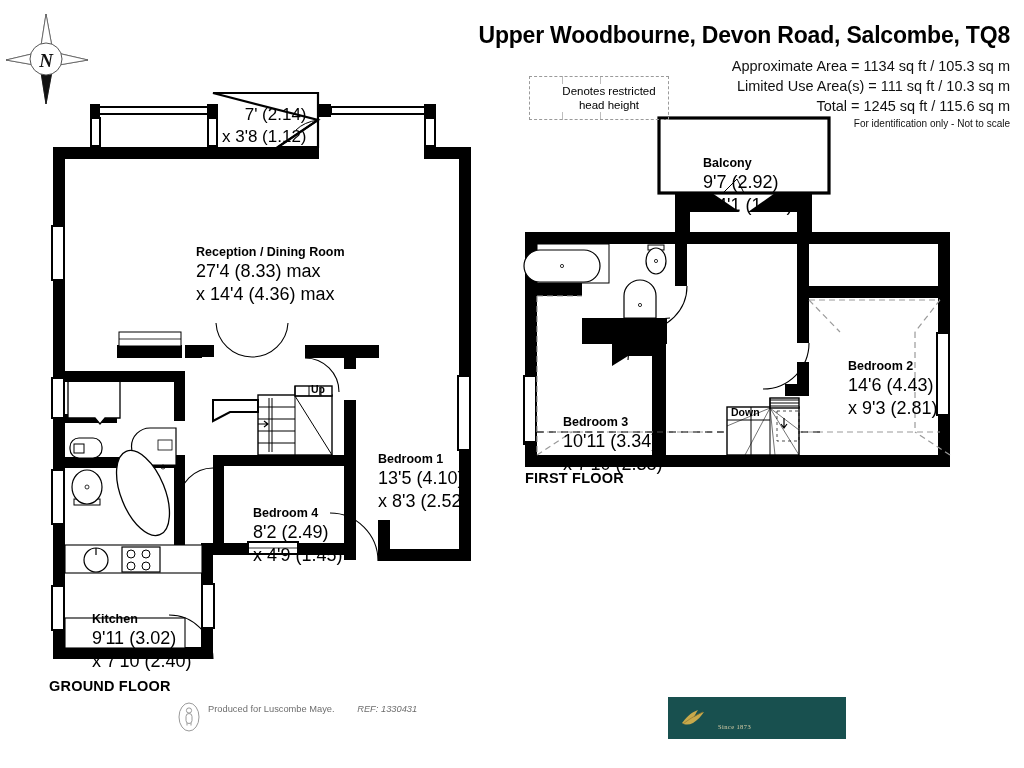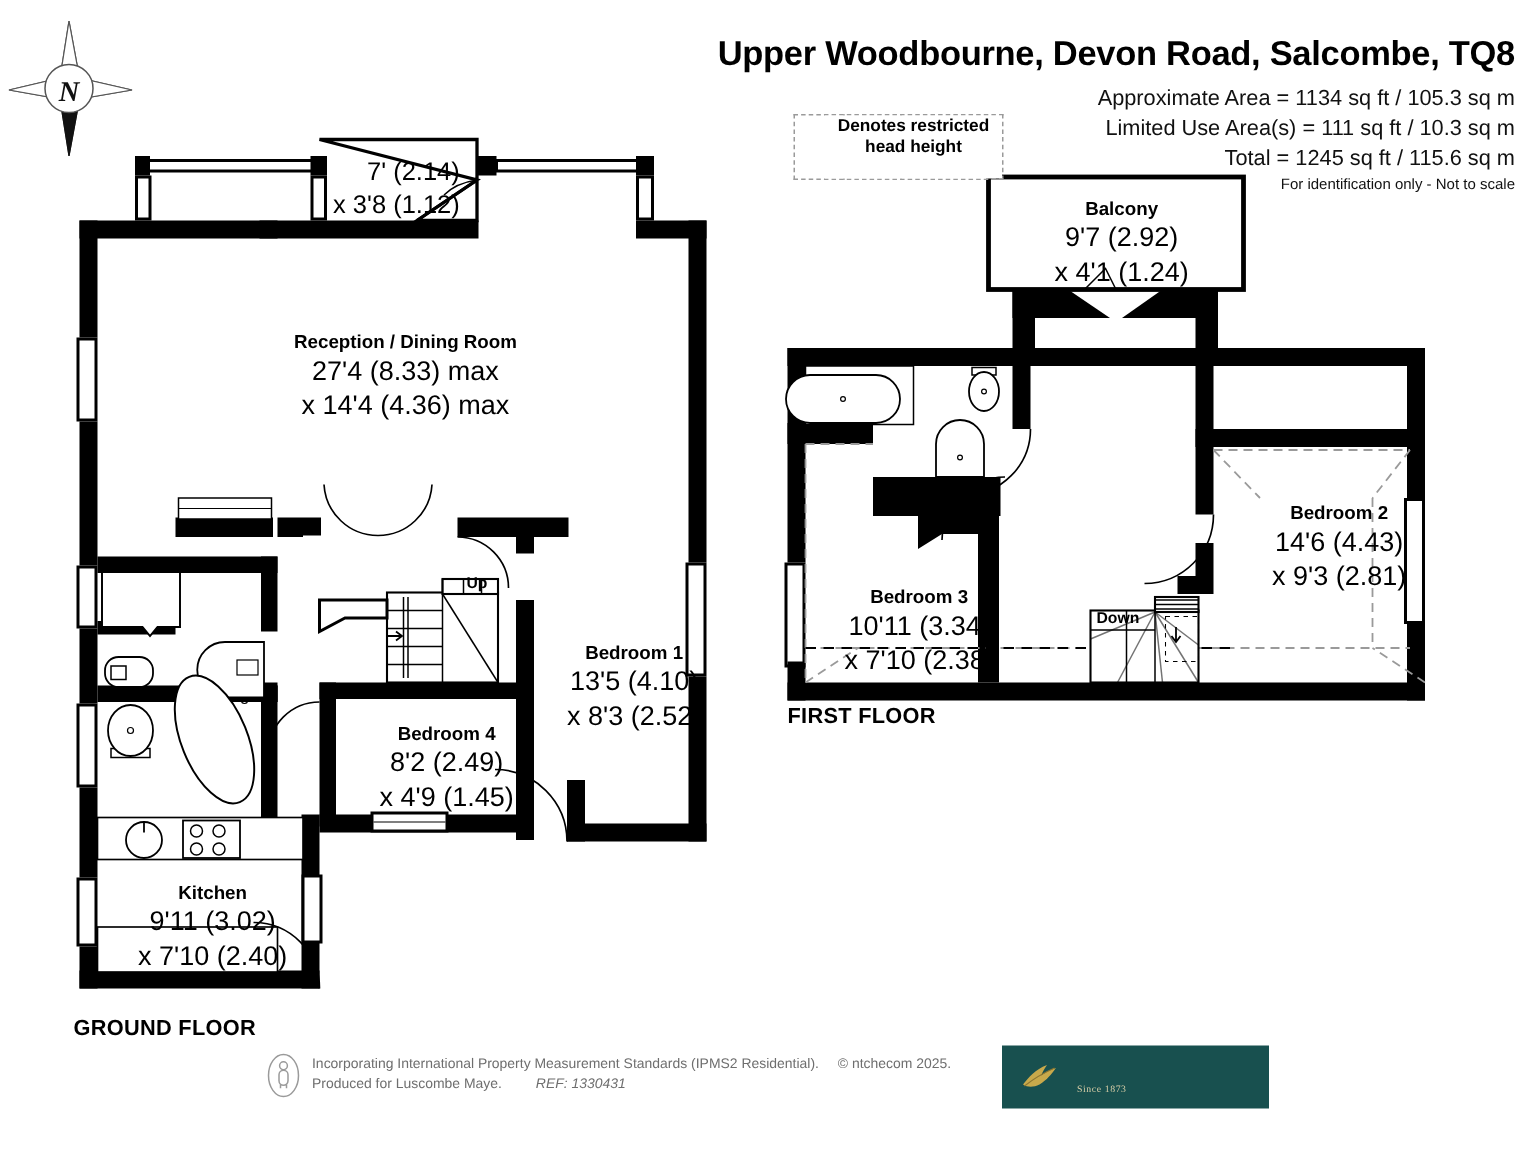--- a/index.html
+++ b/index.html
@@ -8,30 +8,30 @@
   .abs{position:absolute;}
   
   #title{right:14px;top:22px;font-size:23px;font-weight:bold;letter-spacing:-.2px;text-align:right;white-space:nowrap;}
   .area-line{right:14px;font-size:14.5px;text-align:left;white-space:nowrap;color:#111;}
   #area1{top:58px;}
   #area2{top:78px;}
   #area3{top:98px;}
   #disclaimer{right:14px;top:118px;font-size:10px;text-align:right;white-space:nowrap;color:#111;margin-left:29px;}
   
   #legend{left:529px;top:76px;width:118px;height:42px;border:1.3px dashed #9a9a9a;
-          display:flex;justify-content:center;text-align:center;
-          font-size:11.5px;font-weight:bold;line-height:1.25;background:
+          display:flex;align-items:center;justify-content:center;text-align:center;
+          font-size:11.5px;font-weight:normal;line-height:1.25;background:
           linear-gradient(to right,transparent 0 32px,#bdbdbd 32px 33.3px,transparent 33.3px 70px,#bdbdbd 70px 71.3px,transparent 71.3px); padding-left: 20px;}
   #legend span{position:relative;z-index:2;background:#fff;padding:0 1px;}
   
   .floor-caption{font-size:14.5px;font-weight:bold;letter-spacing:.2px;}
   #gf-caption{left:49px;top:678px;}
   #ff-caption{left:525px;top:470px;}
   
-  .room{text-align:center;line-height:1.28;white-space:nowrap;}
+  .room{line-height:1.28;white-space:nowrap;margin-top:24px;}
   .room .nm{font-size:12.5px;font-weight:bold;}
   .room .dim{font-size:18px;}
   .tiny-dim{font-size:17px;text-align:right;line-height:1.3;white-space:nowrap;}
   .stair-lbl{font-size:10.5px;font-weight:bold;}
   
   svg.plan{position:absolute;left:0;top:0;overflow:visible;}
   
   #footer-icon{left:178px;top:702px;width:22px;height:30px;}
   #footer-text{left:208px;top:703px;font-size:9.3px;line-height:1.42;color:#6e6e6e;white-space:nowrap;}
   #logo{left:668px;top:697px;width:178px;height:42px;background:#18504f;
@@ -381,24 +381,20 @@
 
 <svg class="abs" id="footer-icon" viewBox="0 0 22 30">
   <ellipse cx="11" cy="15" rx="10" ry="14" fill="none" stroke="#9a9a9a" stroke-width="1"></ellipse>
   <circle cx="11" cy="8.5" r="2.6" fill="none" stroke="#9a9a9a" stroke-width="1"></circle>
   <path d="M11,11.5 a3,3 0 0 1 3,3 v4 a3,3 0 0 1 -6,0 v-4 a3,3 0 0 1 3,-3 z" fill="none" stroke="#9a9a9a" stroke-width="1"></path>
   <line x1="9" y1="21" x2="9" y2="23.5" stroke="#9a9a9a" stroke-width="1"></line>
   <line x1="13" y1="21" x2="13" y2="23.5" stroke="#9a9a9a" stroke-width="1"></line>
 </svg>
 <div class="abs" id="footer-text">
   <div>
-    <span>Incorporating International Property Measurement Standards (IPMS2 Residential).</span>
-    <span style="margin-left:10px;">© ntchecom 2025.</span>
-  </div>
-  <div>
     <span>Produced for Luscombe Maye.</span>
     <span style="margin-left:20px;font-style:italic;">REF: 1330431</span>
   </div>
 </div>
 
 <div class="abs" id="logo">
   <svg id="logo-leaf" viewBox="0 0 26 22">
     <path d="M2,16 C6,11 10,6 18,3 C16,6 15,8 14,10 C17,8 20,6 24,5 C21,9 18,13 13,16 C9,18 5,18 2,16 Z" fill="#c8a94b"></path>
     <path d="M3,17 C8,13 14,9 23,5" stroke="#8d7630" stroke-width="0.7" fill="none"></path>
   </svg>

